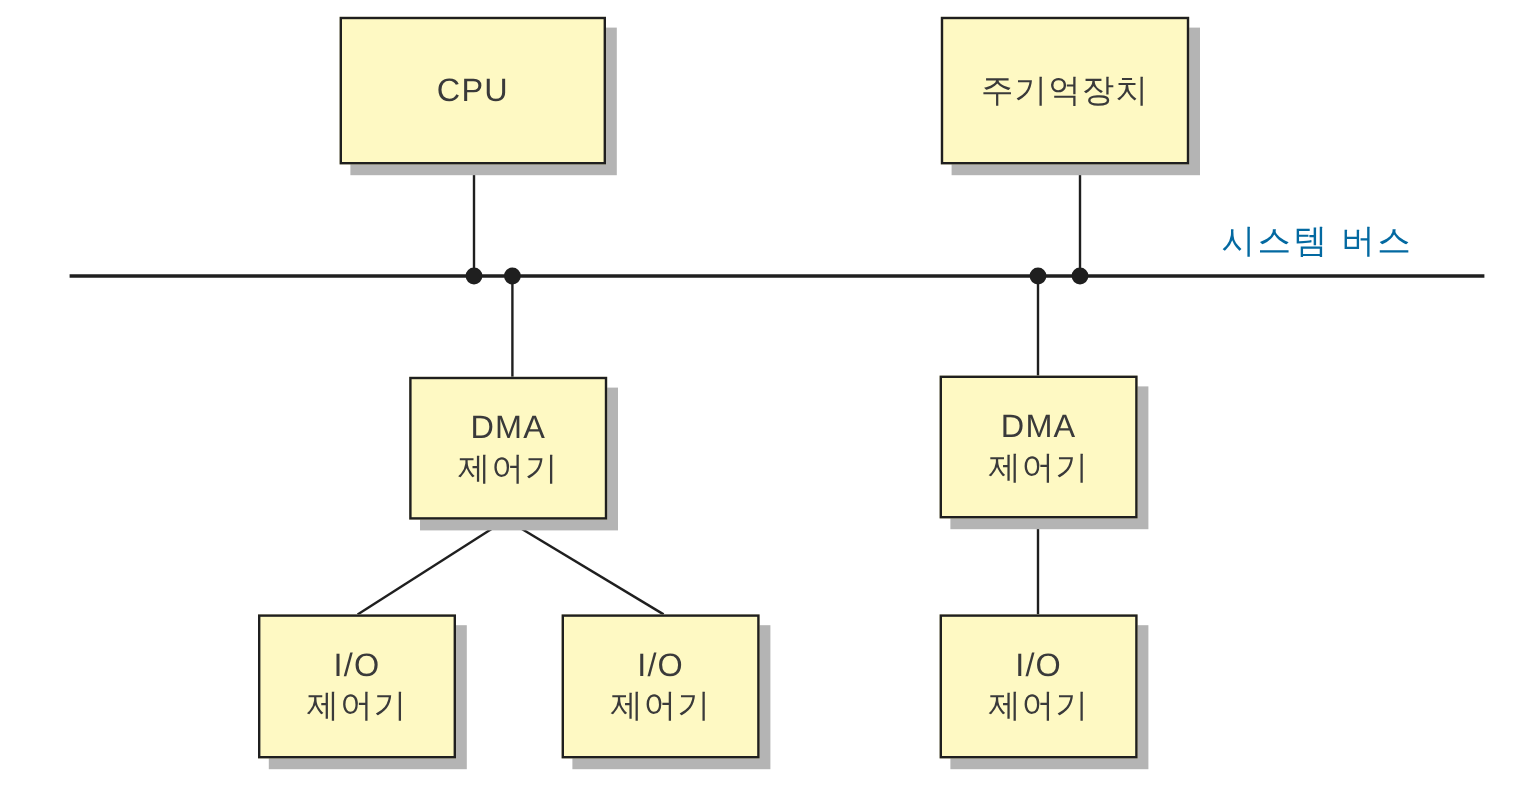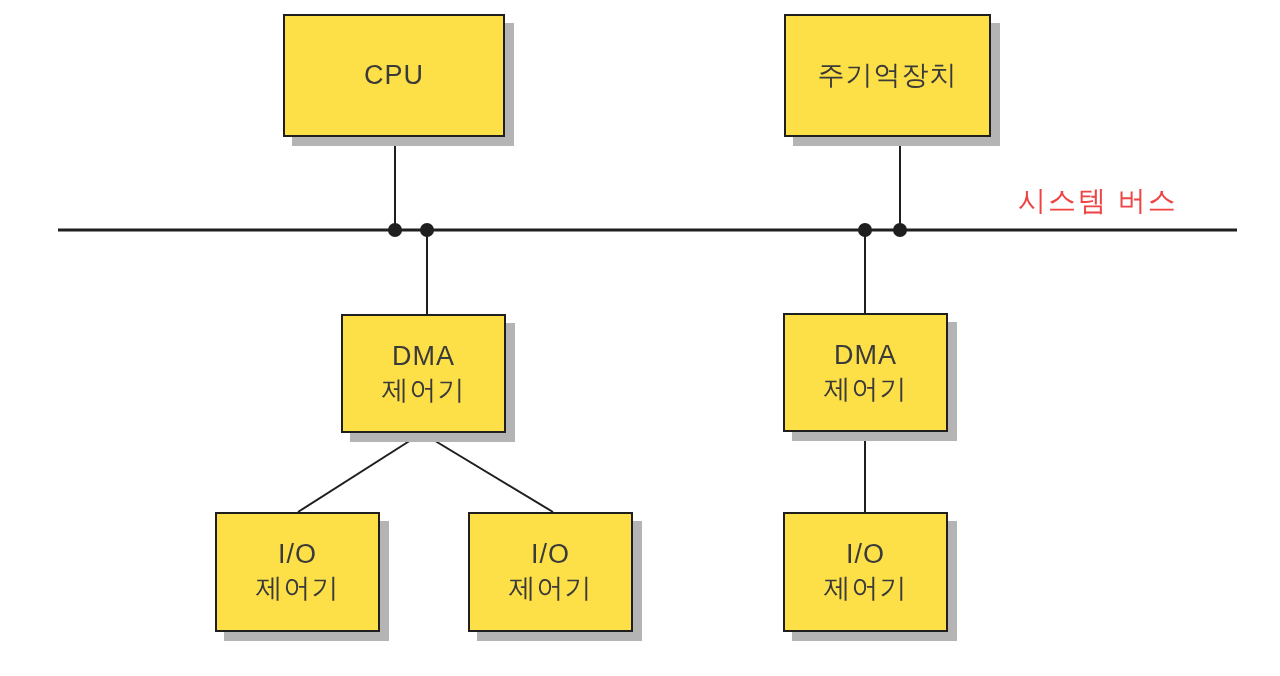--- a/index.html
+++ b/index.html
@@ -15,21 +15,21 @@
     overflow: hidden;
   }
   .wires {
     position: absolute;
     left: 0; top: 0;
     width: 1280px;
     height: 676px;
   }
   .node {
     position: absolute;
-    background: #fde047;
+    background: #fef9c3;
     border: 2px solid #1f1f1f;
     box-shadow: 9px 9px 0 0 #b4b4b4;
     display: flex;
     flex-direction: column;
     align-items: center;
     justify-content: center;
     text-align: center;
     color: #3a3a3a;
     font-size: 27px;
     line-height: 1.25;
@@ -41,21 +41,21 @@
   .node-dma2    { left: 783px; top: 313px; width: 165px; height: 119px; }
   .node-io1     { left: 215px; top: 512px; width: 165px; height: 120px; }
   .node-io2     { left: 468px; top: 512px; width: 165px; height: 120px; }
   .node-io3     { left: 783px; top: 512px; width: 165px; height: 120px; }
   .bus-label {
     position: absolute;
     left: 1018px;
     top: 182px;
     width: 190px;
     font-size: 28px;
-    color: #ef4444;
+    color: #0369a1;
     letter-spacing: 2px;
     white-space: nowrap;
   }
 </style>
 </head>
 <body>
 
 <div class="stage">
 
   <svg class="wires" viewBox="0 0 1280 676" xmlns="http://www.w3.org/2000/svg">

